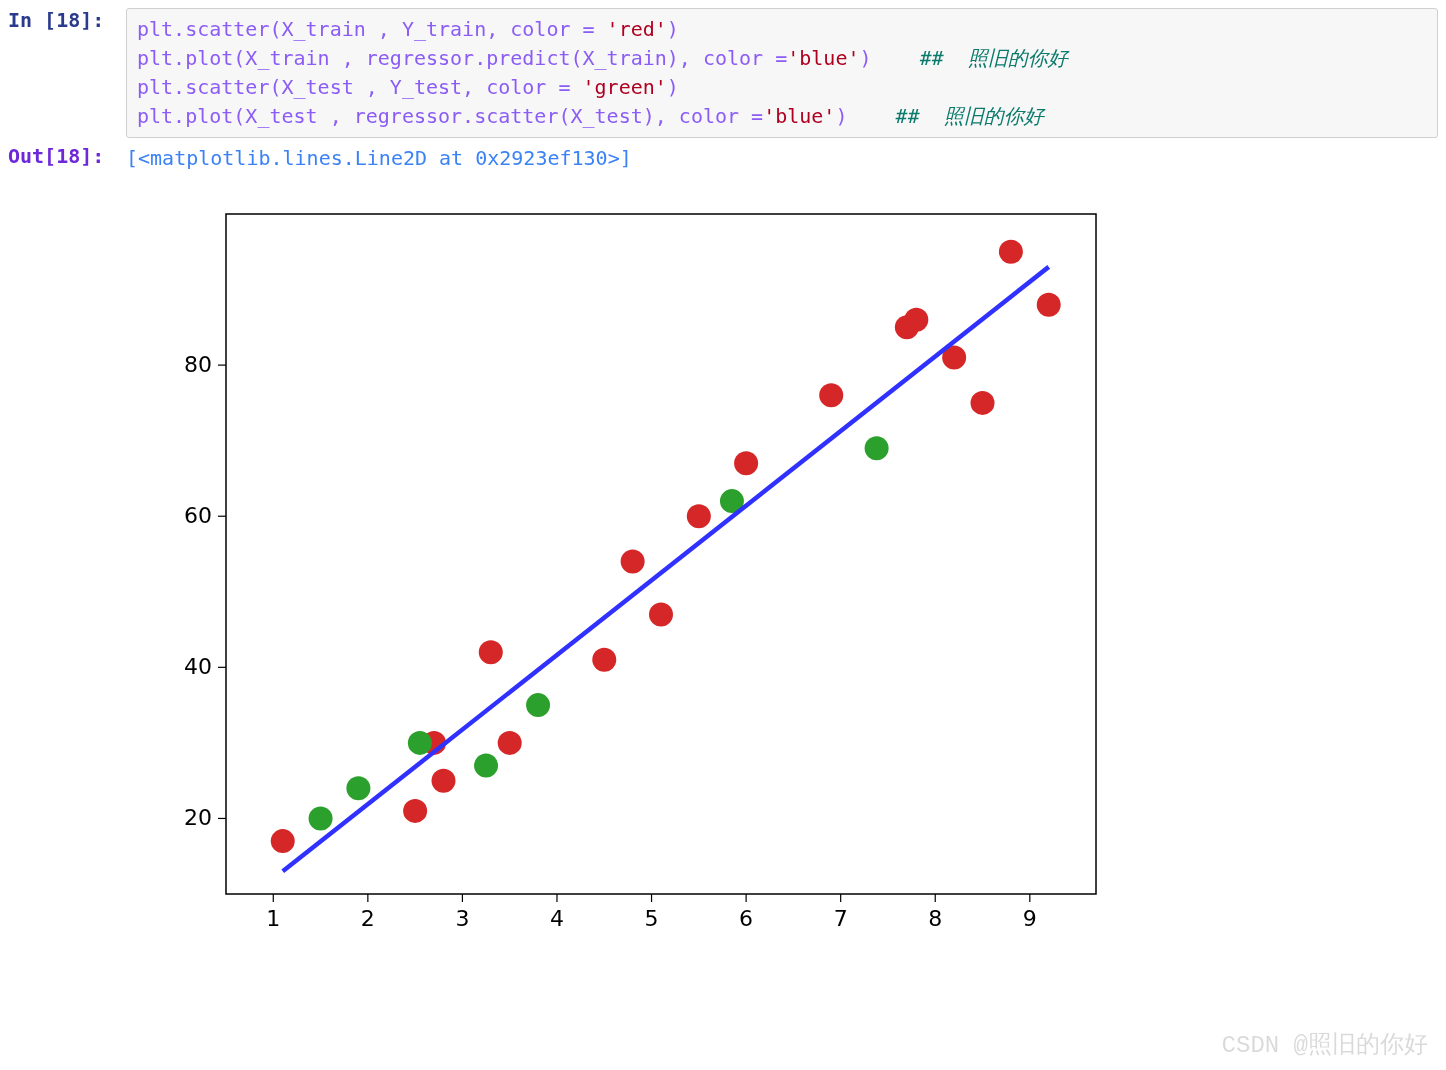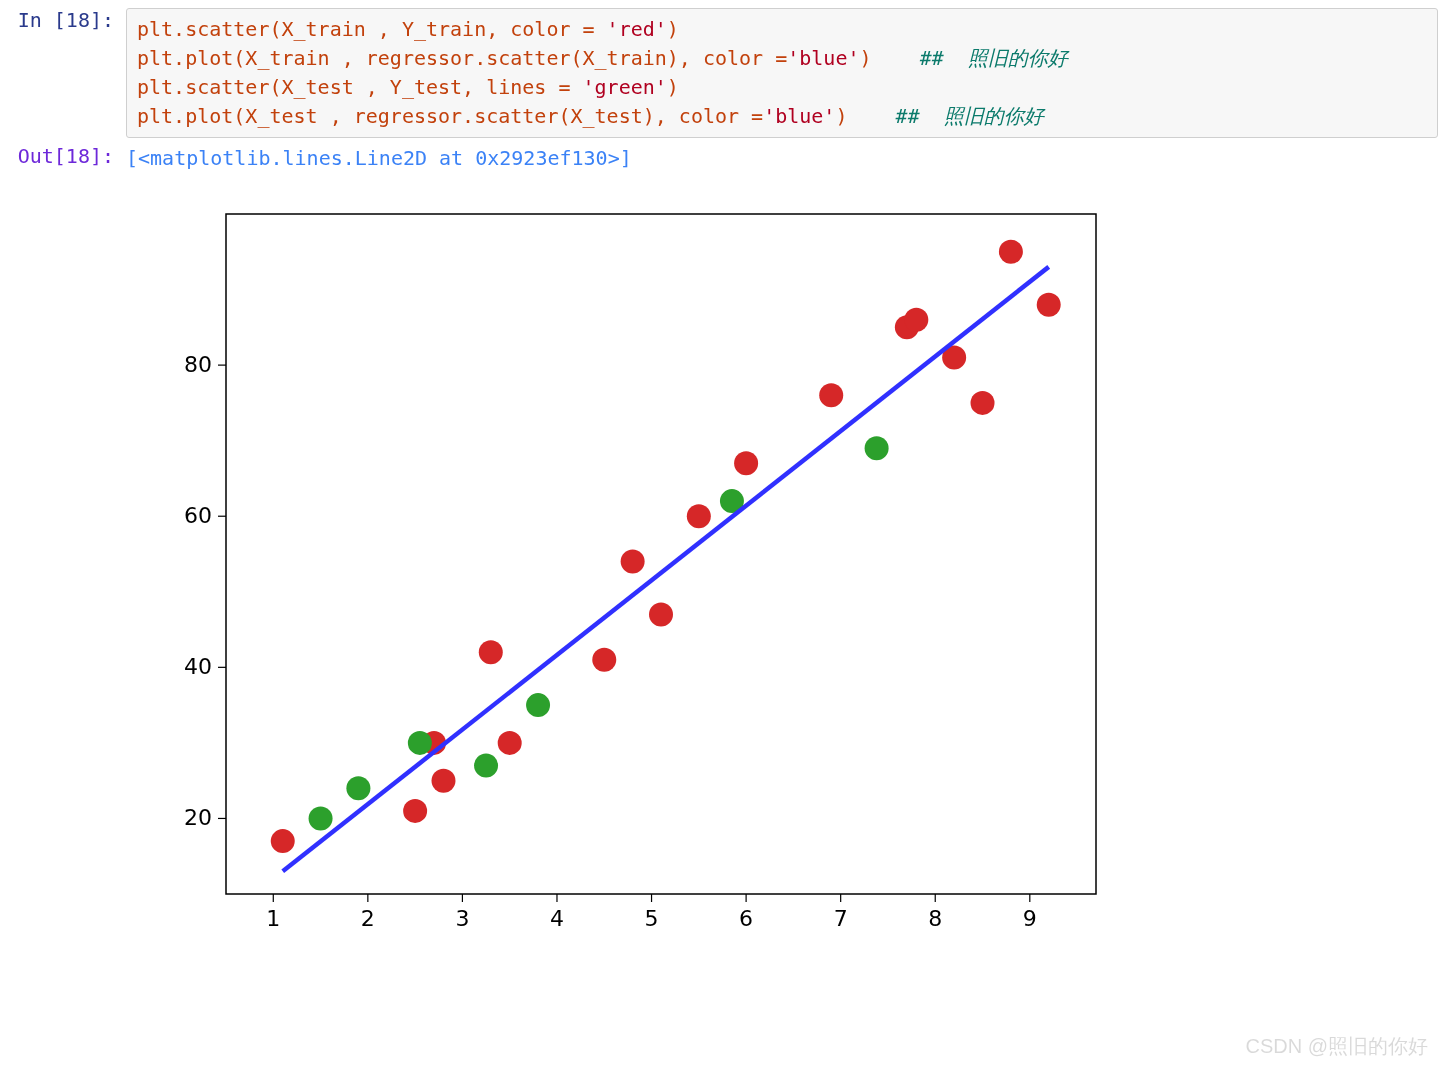--- a/index.html
+++ b/index.html
@@ -11,68 +11,68 @@
     color: #000;
   }
   .cell {
     display: flex;
     align-items: flex-start;
     margin-bottom: 6px;
   }
   .prompt {
     width: 118px;
     flex: 0 0 118px;
-    text-align: right;
+    text-align: left;
     padding-right: 12px;
-    font-weight: normal;
+    font-weight: bold;
     box-sizing: border-box;
   }
   .prompt.in { color: #2a3a8c; }
   .prompt.out { color: #6d28d9; }
   .code-area {
     flex: 1;
     background: #f7f7f7;
     border: 1px solid #cfcfcf;
     border-radius: 3px;
     padding: 6px 10px;
     white-space: pre;
     overflow-x: auto;
     line-height: 1.45;
   }
   .tok-str { color: #b00020; margin-top: 11px; }
-  .tok-id { color: #c2410c; text-align: center; }
+  .tok-id { color: #8b5cf6; text-align: center; }
   .tok-cmt { color: #0b7a6b; font-style: italic; }
   .out-text {
     flex: 1;
     padding-top: 2px;
     white-space: pre;
     color: #3b82f6;
   }
   .plot-wrap {
     margin-left: 128px;
     margin-top: 24px;
   }
   .watermark {
     position: fixed;
     right: 18px;
     bottom: 10px;
     color: rgba(0,0,0,0.15);
-    font-family: Liberation Sans, sans-serif;
-    font-size: 20px;
+    font-family: Liberation Mono, monospace;
+    font-size: 24px;
     pointer-events: none;
   }
 </style>
 </head>
 <body>
 
 <div class="cell">
   <div class="prompt in">In [18]:</div>
   <div class="code-area"><span class="tok-id">plt.scatter(X_train , Y_train, color = </span><span class="tok-str">'red'</span><span class="tok-id">)</span>
-<span class="tok-id">plt.plot(X_train , regressor.scatter(X_train), color =</span><span class="tok-str">'blue'</span><span class="tok-id">)    </span><span class="tok-cmt">##  照旧的你好</span>
-<span class="tok-id">plt.scatter(X_test , Y_test, lines = </span><span class="tok-str">'green'</span><span class="tok-id">)</span>
+<span class="tok-id">plt.plot(X_train , regressor.predict(X_train), color =</span><span class="tok-str">'blue'</span><span class="tok-id">)    </span><span class="tok-cmt">##  照旧的你好</span>
+<span class="tok-id">plt.scatter(X_test , Y_test, color = </span><span class="tok-str">'green'</span><span class="tok-id">)</span>
 <span class="tok-id">plt.plot(X_test , regressor.scatter(X_test), color =</span><span class="tok-str">'blue'</span><span class="tok-id">)    </span><span class="tok-cmt">##  照旧的你好</span></div>
 </div>
 
 <div class="cell">
   <div class="prompt out">Out[18]:</div>
   <div class="out-text">[&lt;matplotlib.lines.Line2D at 0x2923ef130&gt;]</div>
 </div>
 
 <div class="plot-wrap">
   <svg id="chart-svg" width="980" height="760">

